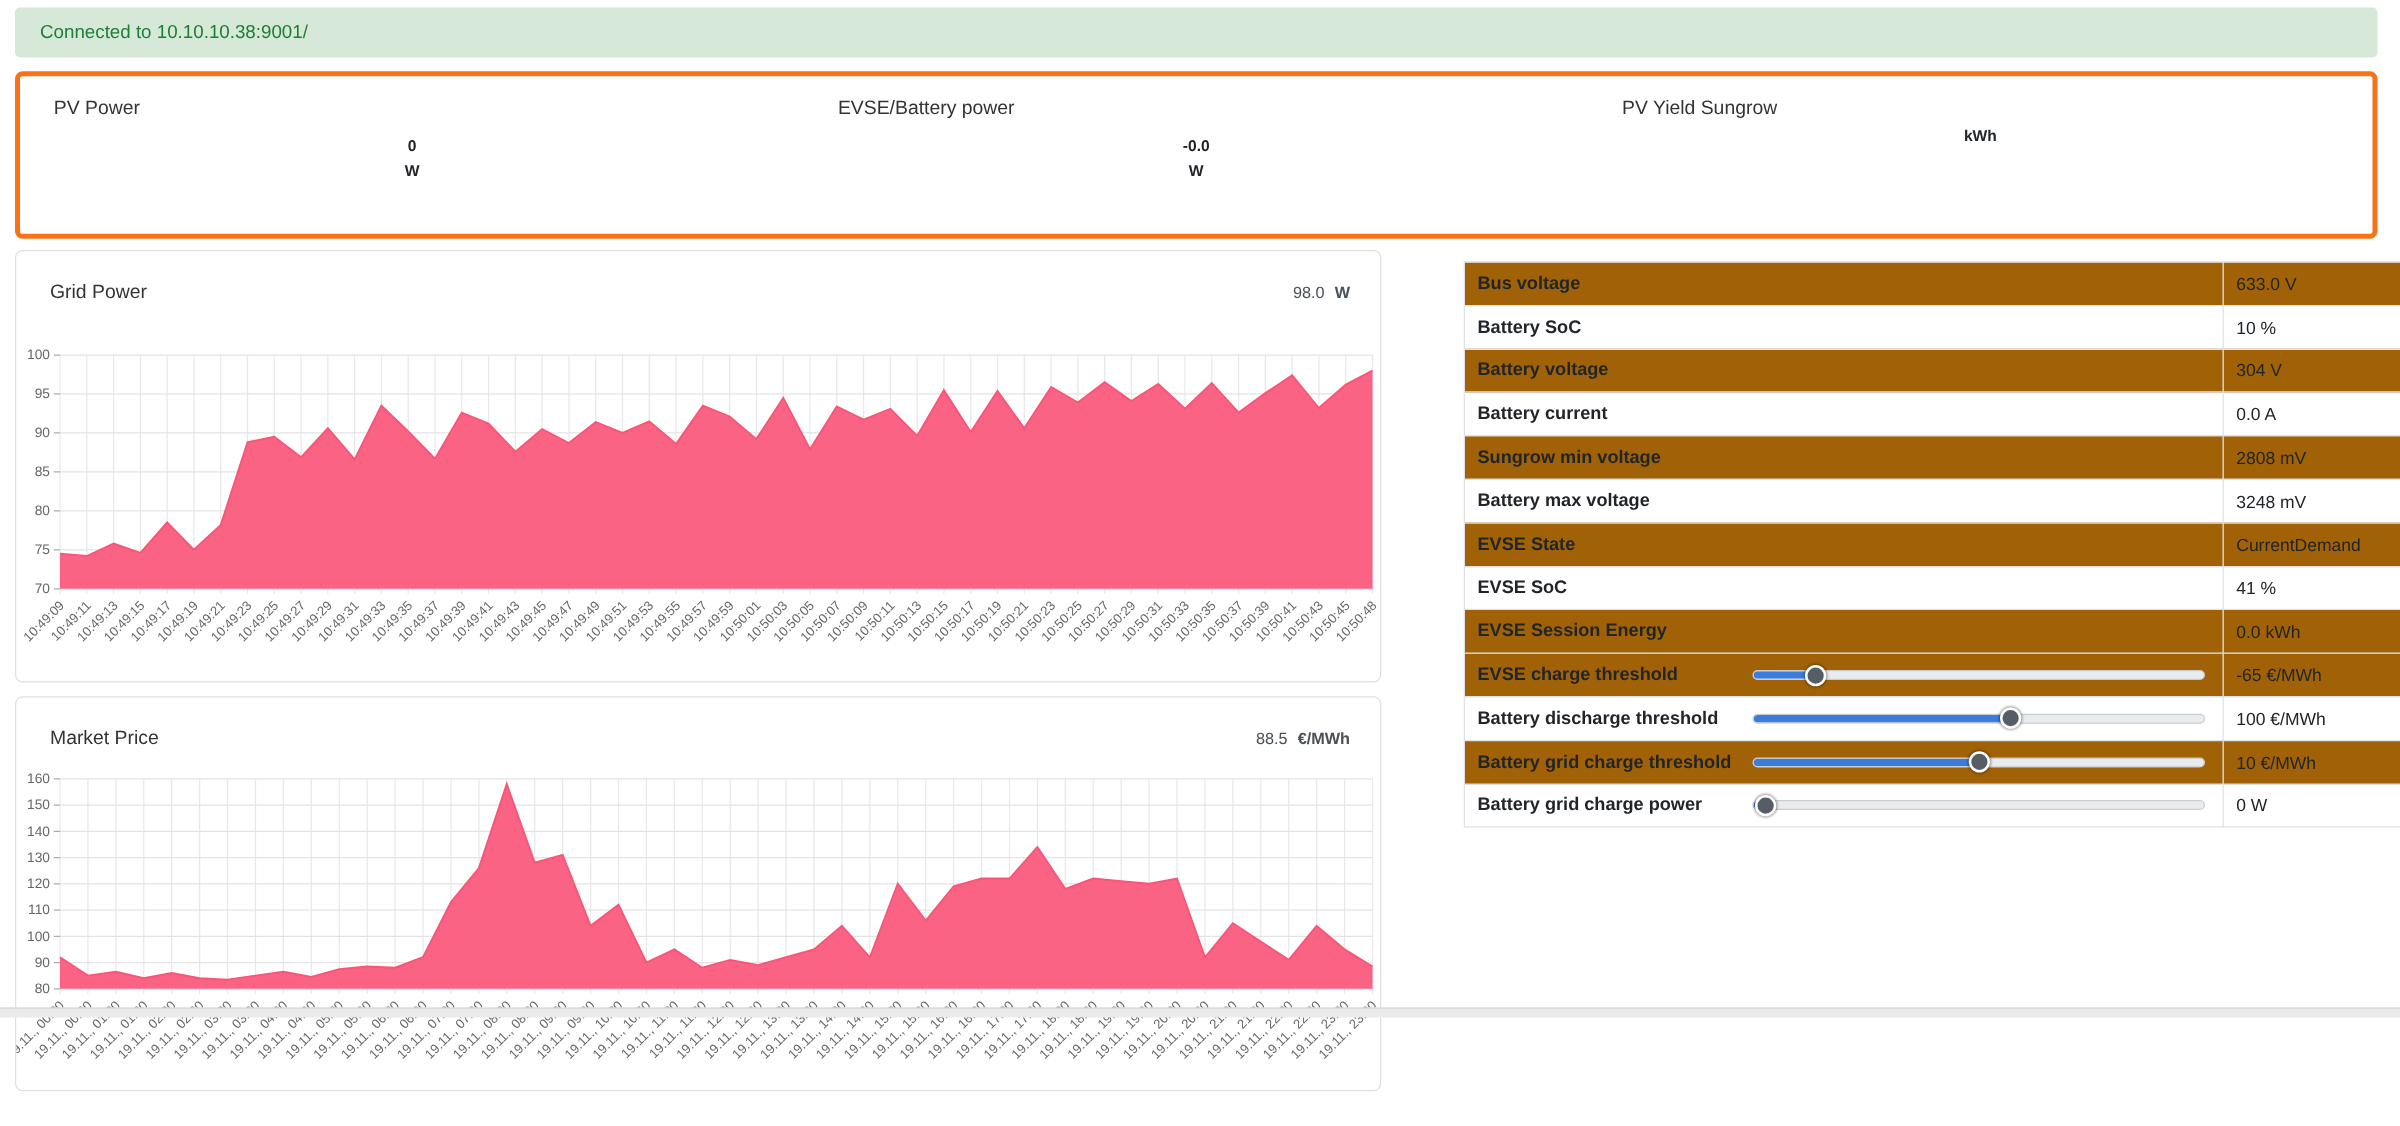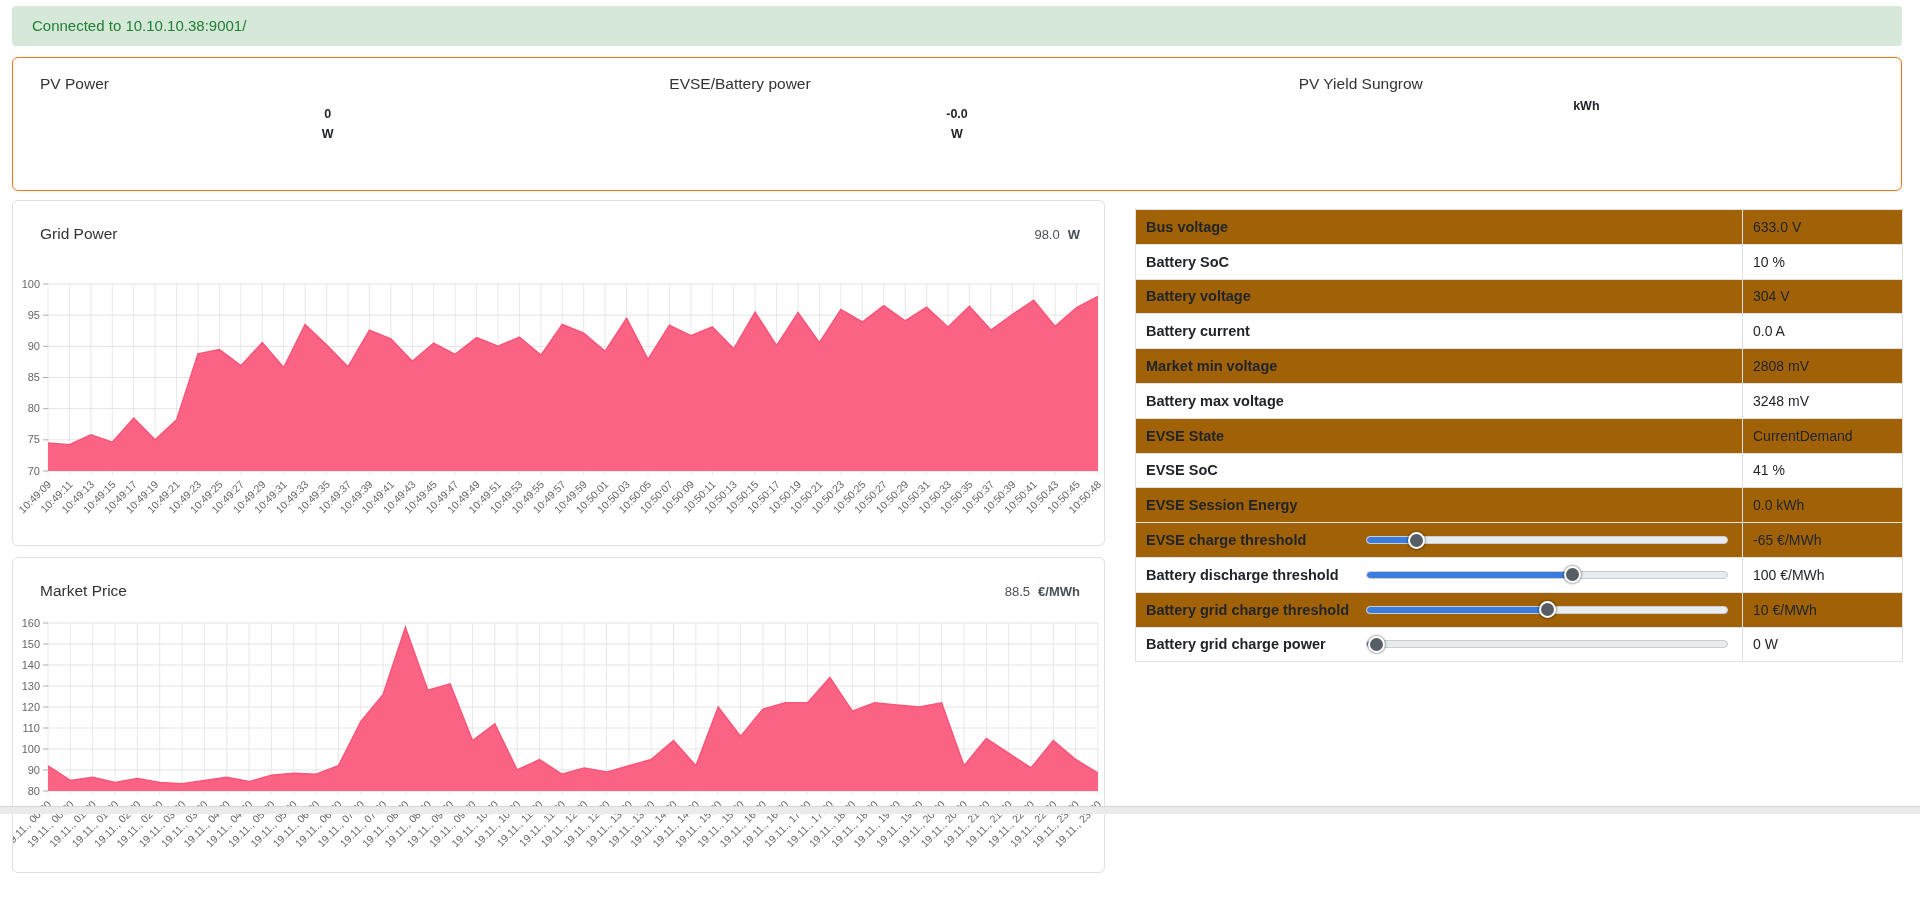--- a/index.html
+++ b/index.html
@@ -5,29 +5,29 @@
   * { box-sizing: border-box; margin: 0; padding: 0; }
   html, body { width: 1920px; height: 901px; overflow: hidden; background: #fff;
     font-family: "Liberation Sans", sans-serif; color: #212529; }
   .page { position: relative; width: 1920px; height: 814px; padding: 6px 18px 0 12px; }
 
   
   .banner { width: 1890px; height: 40px; background: #d6e9d9; border-radius: 4px;
     color: #1e7e34; font-size: 15px; line-height: 40px; padding-left: 20px; }
 
   
-  .metrics-card { margin-top: 11px; width: 1890px; height: 134px; border: 1px solid #f97316;
+  .metrics-card { margin-top: 11px; width: 1890px; height: 134px; border: 4px solid #f97316;
     border-radius: 6px; display: flex; }
   .metric { flex: 1 1 0; padding-top: 17px; }
   .metric-title { font-size: 15.5px; color: #333; padding-left: 27px; }
   .metric-value { margin-top: 14px; text-align: center; font-size: 12.5px; font-weight: 700; }
   .metric-unit  { margin-top: 6px;  text-align: center; font-size: 12.5px; font-weight: 700; }
 
   
-  .main-row { display: flex; margin-top: 9px; }
+  .main-row { display: flex; margin-top: 9px; gap: 36px; }
   .charts-col { width: 1093px; }
   .chart-card { width: 1093px; border: 1px solid #e0e0e0; border-radius: 6px; background: #fff; }
   .chart-card.grid { height: 346px; }
   .chart-card.market { height: 316px; margin-top: 11px; }
   .chart-header { display: flex; align-items: baseline; padding: 24px 24px 0 27px; height: 46px; }
   .chart-title { font-size: 15.5px; color: #333; }
   .chart-current { margin-left: auto; font-size: 13px; color: #495057; }
   .chart-current .cv { font-weight: 500; }
   .chart-current .cu { font-weight: 700; margin-left: 8px; }
   .chart-svg { display: block; }
@@ -386,21 +386,21 @@
               <td class="label-cell">
                 <div class="label-wrap">
                   <span class="row-label">Battery current</span>
                 </div>
               </td>
               <td class="value-cell">0.0 A</td>
             </tr>
             <tr class="striped">
               <td class="label-cell">
                 <div class="label-wrap">
-                  <span class="row-label">Market min voltage</span>
+                  <span class="row-label">Sungrow min voltage</span>
                 </div>
               </td>
               <td class="value-cell">2808 mV</td>
             </tr>
             <tr class="">
               <td class="label-cell">
                 <div class="label-wrap">
                   <span class="row-label">Battery max voltage</span>
                 </div>
               </td>

